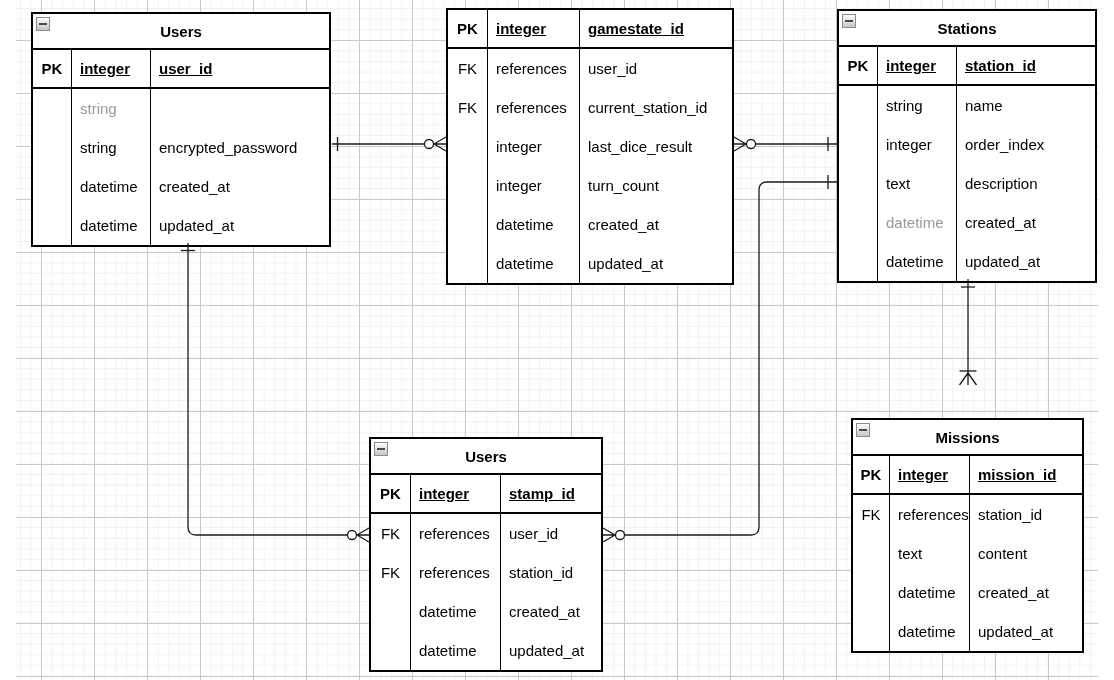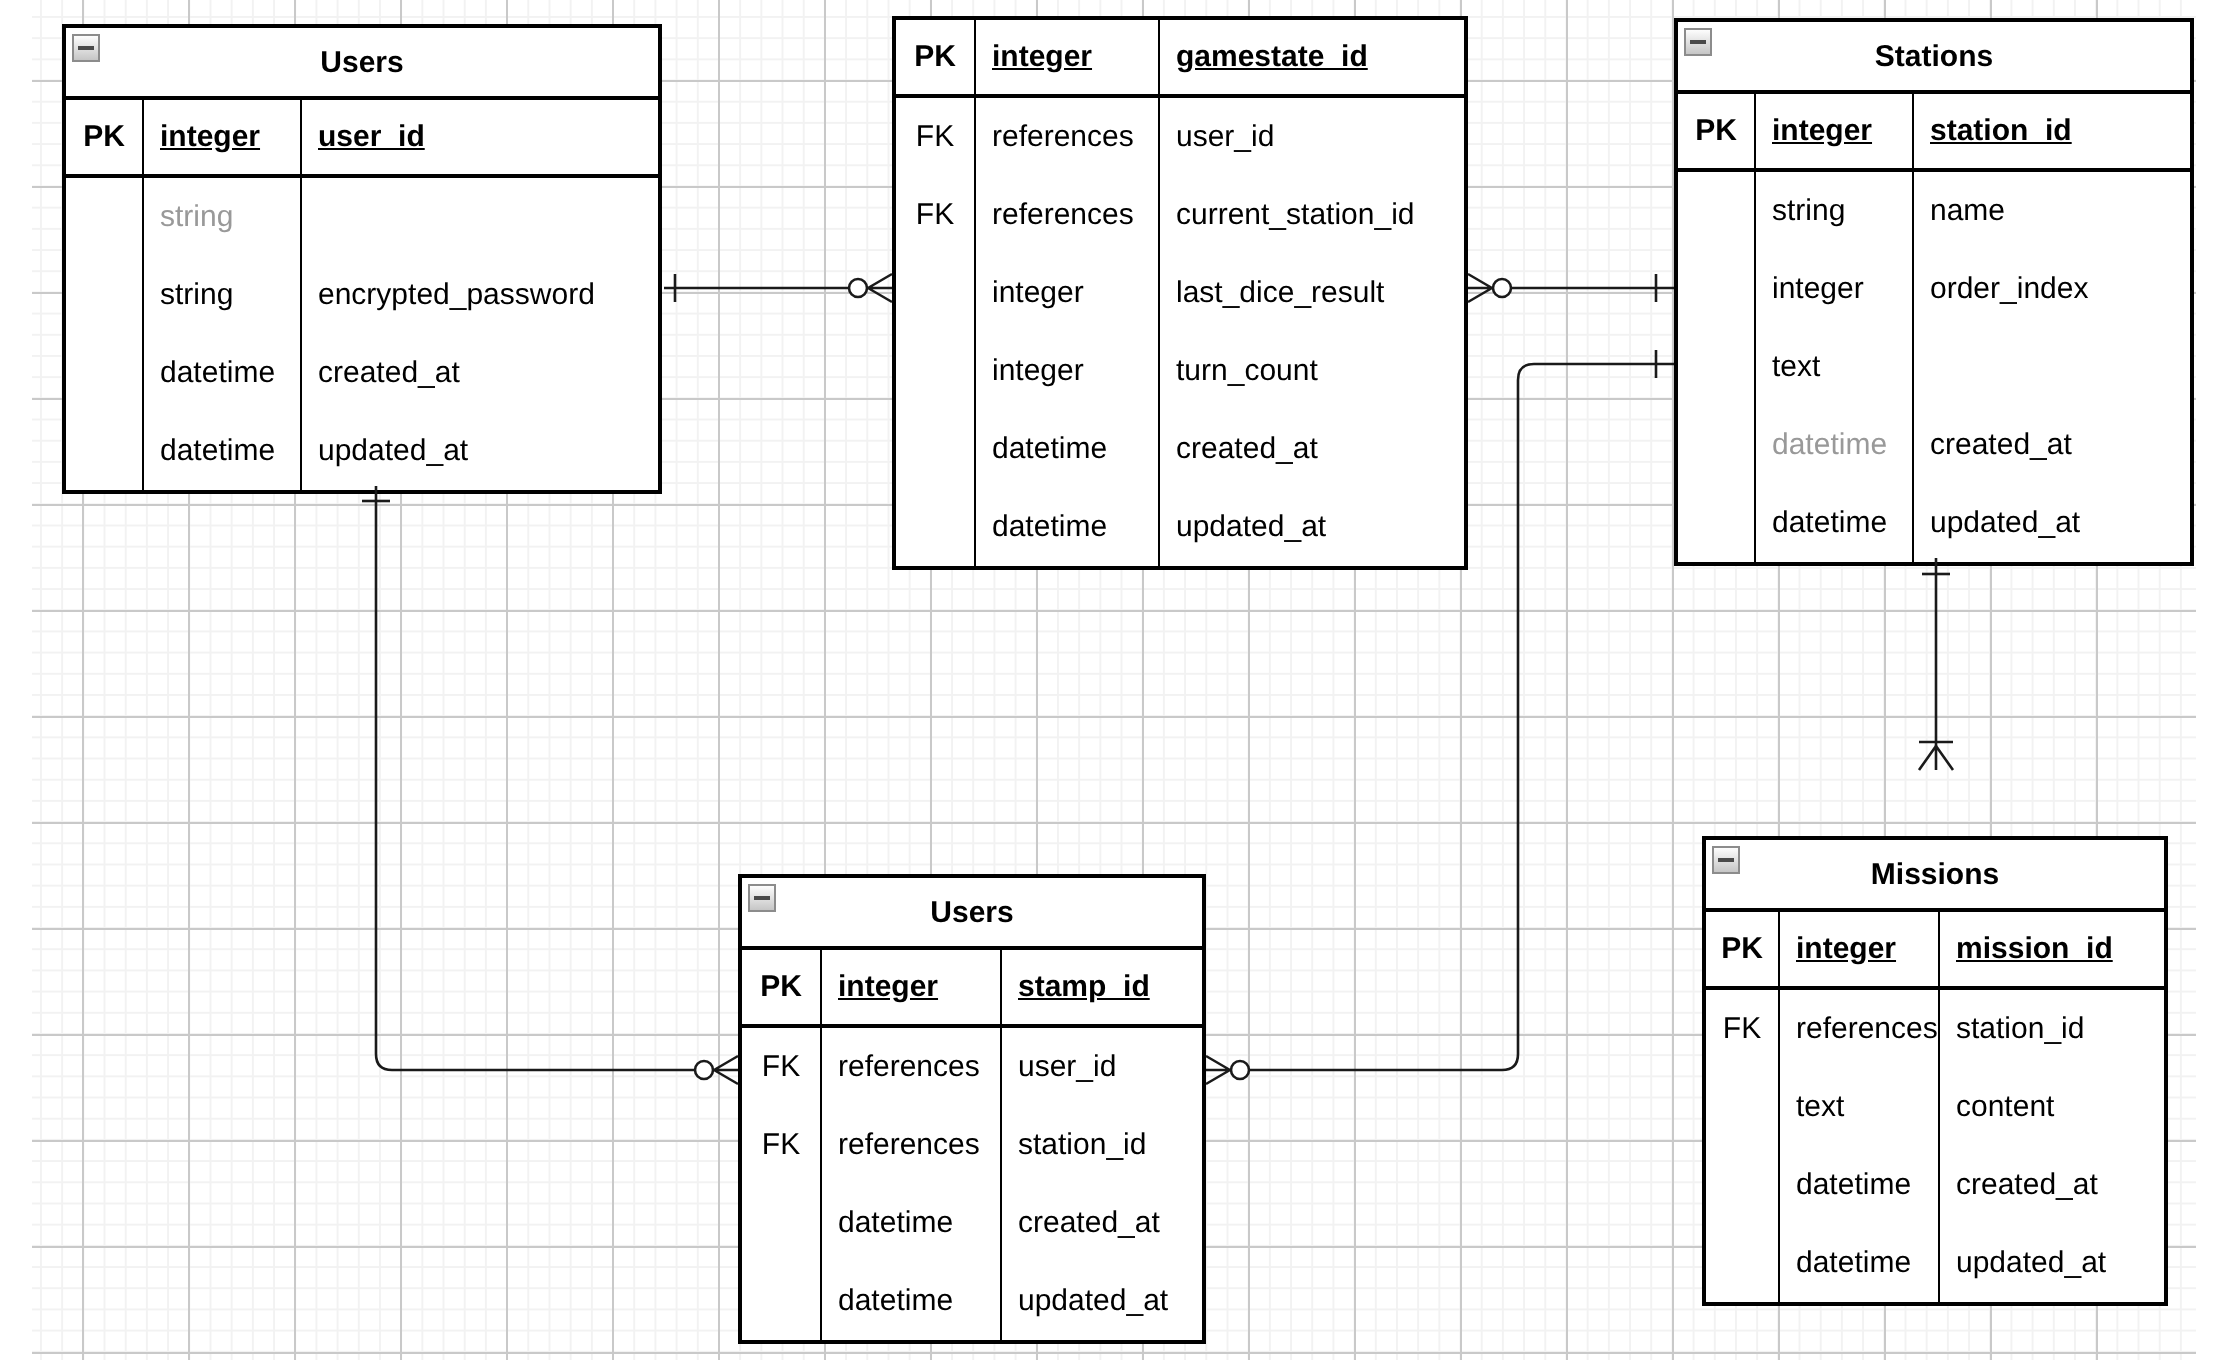--- a/index.html
+++ b/index.html
@@ -159,20 +159,21 @@
       <div class="c3">name</div>
     </div>
     <div class="row">
       <div class="c1"></div>
       <div class="c2">integer</div>
       <div class="c3">order_index</div>
     </div>
     <div class="row">
       <div class="c1"></div>
       <div class="c2">text</div>
+      <div class="c3">description</div>
     </div>
     <div class="row">
       <div class="c1"></div>
       <div class="c2 muted">datetime</div>
       <div class="c3">created_at</div>
     </div>
     <div class="row">
       <div class="c1"></div>
       <div class="c2">datetime</div>
       <div class="c3">updated_at</div>

